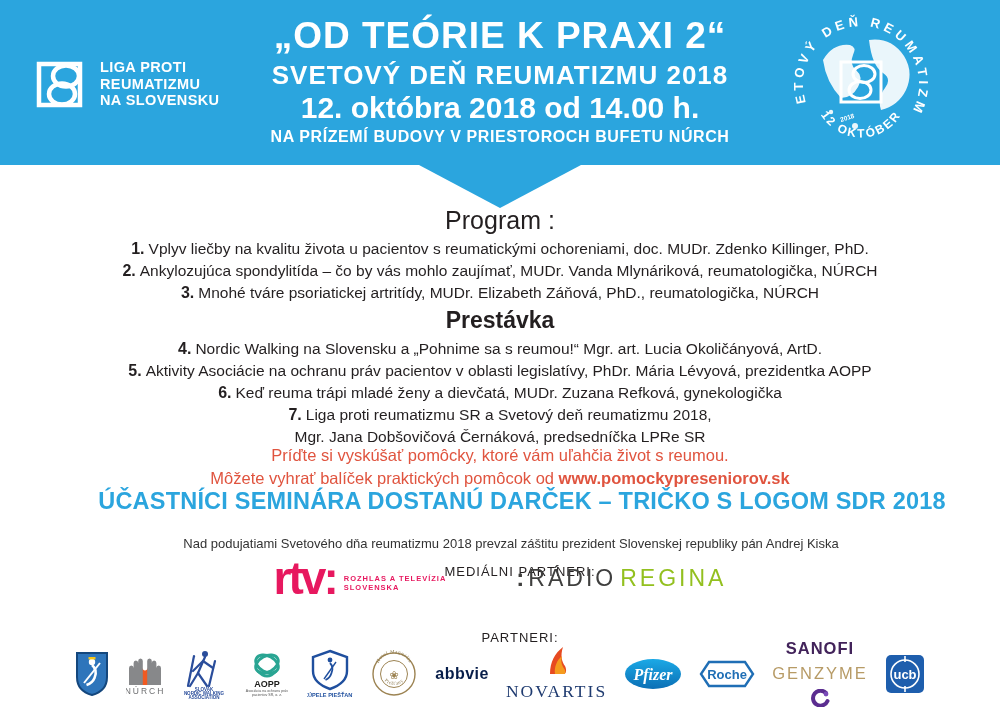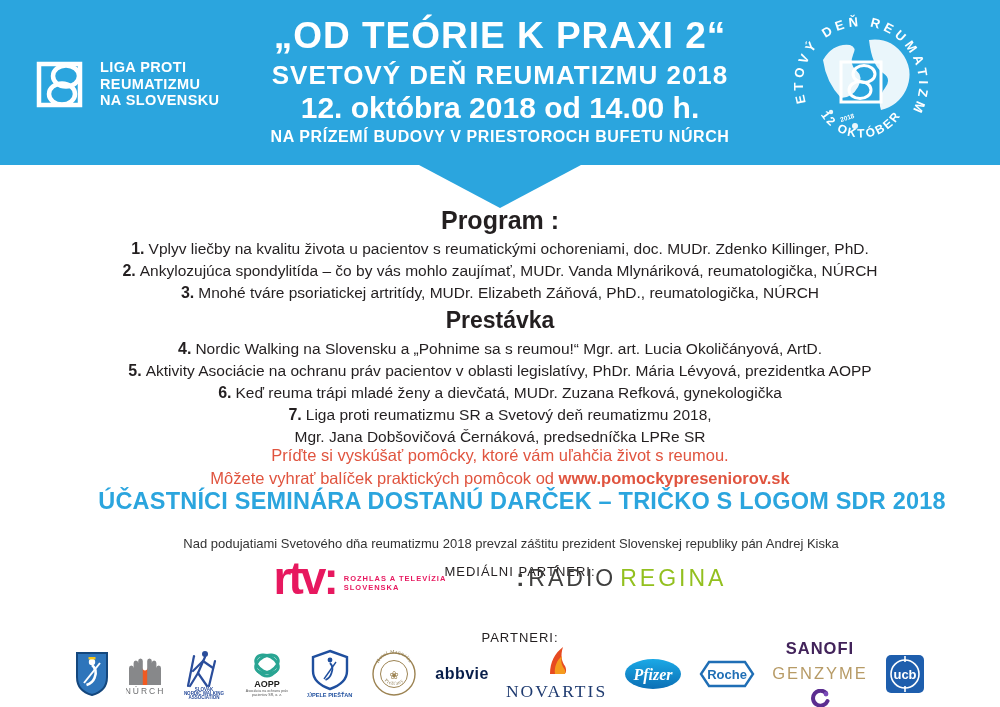--- a/index.html
+++ b/index.html
@@ -14,21 +14,21 @@
       border-top:43px solid #2BA5DE;}
   .liga{position:absolute;left:36px;top:55px;display:flex;align-items:center;gap:10px;}
   .liga-text{color:#fff;font-weight:bold;font-size:14.5px;line-height:16.5px;letter-spacing:.4px;text-align:left;}
   .h-title{top:15px;color:#fff;font-weight:bold;font-size:37px;letter-spacing:1px;}
   .h-sub{top:60px;color:#fff;font-weight:bold;font-size:26px;letter-spacing:1px;}
   .h-date{top:91px;color:#fff;font-weight:bold;font-size:30px;}
   .h-loc{top:128px;color:#fff;font-weight:bold;font-size:16px;letter-spacing:.6px;}
   .badge{position:absolute;left:785px;top:6px;}
 
   
-  .prog-h{top:206px;font-size:25px;font-weight:bold;}
+  .prog-h{top:206px;font-size:25px;font-weight:normal;}
   .p-list{top:238px;font-size:15.5px;line-height:21.8px;}
   .p-list b{margin-right:4px;font-size:16px;}
   .break-h{font-size:23px;font-weight:bold;line-height:30px;margin:2px 0 3px;}
   .cont{line-height:22px;}
 
   
   .promo{top:444px;color:#E0543F;font-size:16.5px;line-height:23px;}
   .promo .lnk{font-weight:bold;color:#E0543F;text-decoration:none;}
   .gift{top:488px;color:#2BA5DE;font-weight:bold;font-size:23.5px;letter-spacing:.2px;padding-left:44px;}
   .patron{top:536px;font-size:13px;color:#333;padding-left:22px;}

